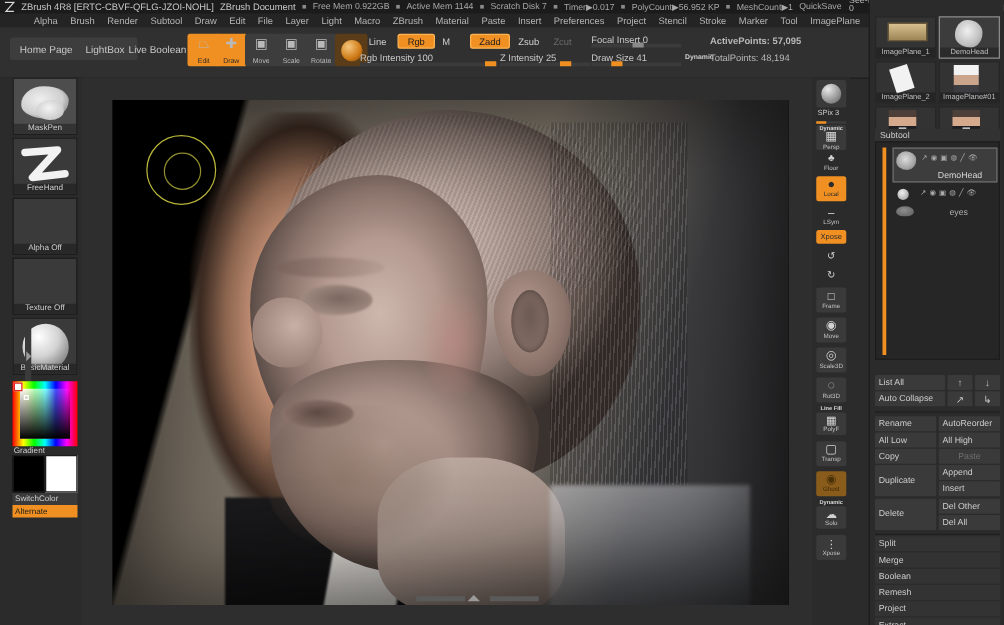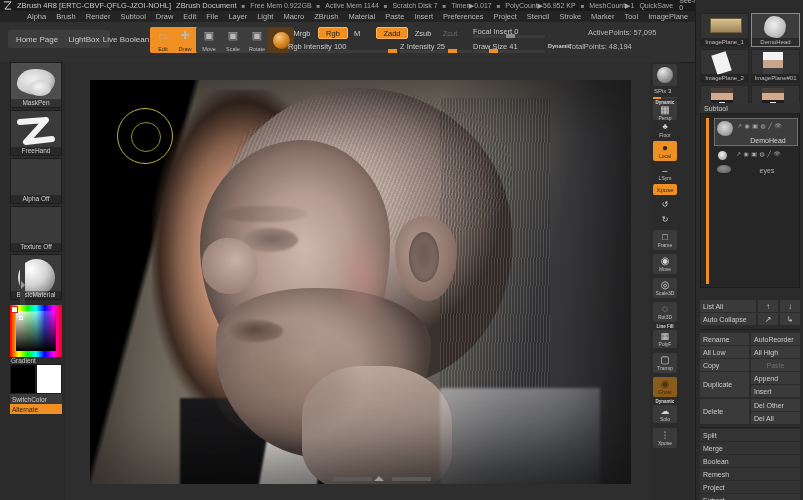--- a/index.html
+++ b/index.html
@@ -310,21 +310,21 @@
       <span class="lbl dim">Scale</span>
     </div>
     <div class="icbtn" style="left:244px;top:5px;">
       <span class="gl">▣</span>
       <span class="lbl dim">Rotate</span>
     </div>
     <div class="matsph" style="left:268px;top:5px;">
         <i></i>
       </div>
 
-    <div class="mbtn plain" style="left:288px;top:5px;width:28px;">Mrgb</div>
+    <div class="mbtn plain" style="left:288px;top:5px;width:28px;">Line</div>
     <div class="mbtn on" style="left:318px;top:5px;width:30px;">Rgb</div>
     <div class="mbtn plain" style="left:350px;top:5px;width:14px;">M</div>
     <div class="mbtn on" style="left:376px;top:5px;width:32px;">Zadd</div>
     <div class="mbtn plain" style="left:410px;top:5px;width:26px;">Zsub</div>
     <div class="mbtn plain dis" style="left:438px;top:5px;width:24px;">Zcut</div>
 
     <div class="slid" style="left:288px;top:20px;width:110px;">
       <span class="t"><span>Rgb Intensity</span>
         <span>100</span></span>
       <span class="track"></span><span class="knob" style="left:100px;"></span>
@@ -338,21 +338,21 @@
       <span class="t"><span>Focal Insert</span>
         <span>0</span></span>
       <span class="track"></span><span class="knob" style="left:33px;background:#8a8a8a;"></span>
     </div>
     <div class="slid" style="left:473px;top:20px;width:72px;">
       <span class="t"><span>Draw Size</span>
         <span>41</span></span>
       <span class="track"></span><span class="knob" style="left:16px;"></span>
     </div>
     <div class="dyn" style="left:548px;top:21px;">Dynamic</div>
-    <div class="stat" style="left:588px;top:6px;">ActivePoints: 57,095</div>
+    <div class="stat" style="left:568px;top:6px;font-weight:bold;">ActivePoints: 57,095</div>
     <div class="stat" style="left:568px;top:20px;">TotalPoints: 48,194</div>
   </div>
 
   <div class="leftshelf">
     <div class="lsw" style="top:0px;">
       <div class="swatch">
         <div class="maskpen"></div>
         <div class="swlabel">MaskPen</div>
       </div>
     </div>

